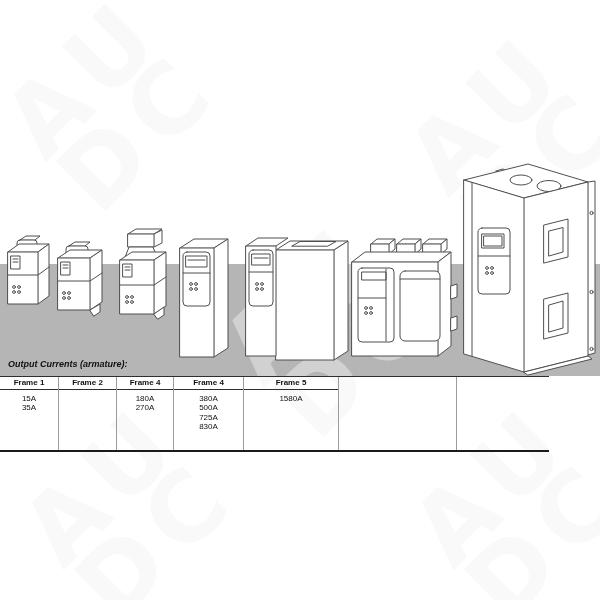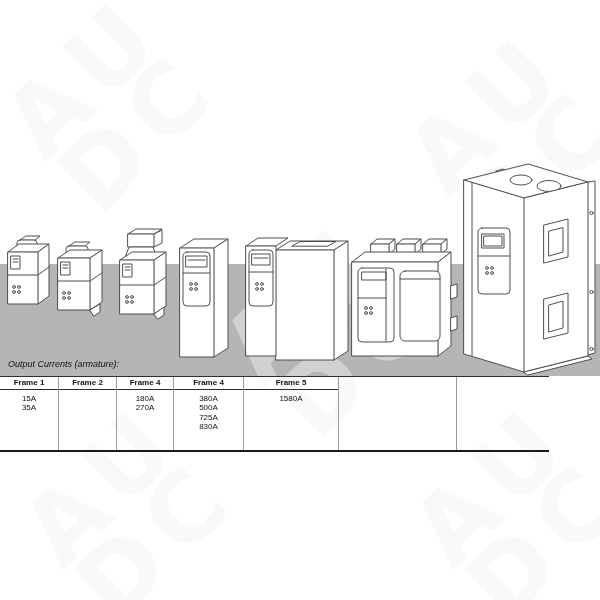--- a/index.html
+++ b/index.html
@@ -19,21 +19,21 @@
   
   .band{
     position:absolute;left:0;top:264px;width:600px;height:112px;
     background:#b5b5b5;z-index:1;
   }
   
   .devices{position:absolute;left:0;top:0;z-index:3;pointer-events:none;}
   
   .caption{
     position:absolute;left:8px;top:359px;z-index:4;
-    font-size:9px;font-weight:normal;font-style:italic;color:#111;
+    font-size:9px;font-weight:bold;font-style:italic;color:#111;
   }
   
   .frame-table{
     position:absolute;left:0;top:376px;width:549px;z-index:4;
     display:grid;grid-template-columns:59px 58px 57px 70px 95px 118px 143px;
     border-top:1px solid #2e2e2e;border-bottom:2px solid #1a1a1a;
   }
   .col{min-width:0;}
   .col:not(:last-child){border-right:1px solid #9b9b9b;}
   .col-header{

